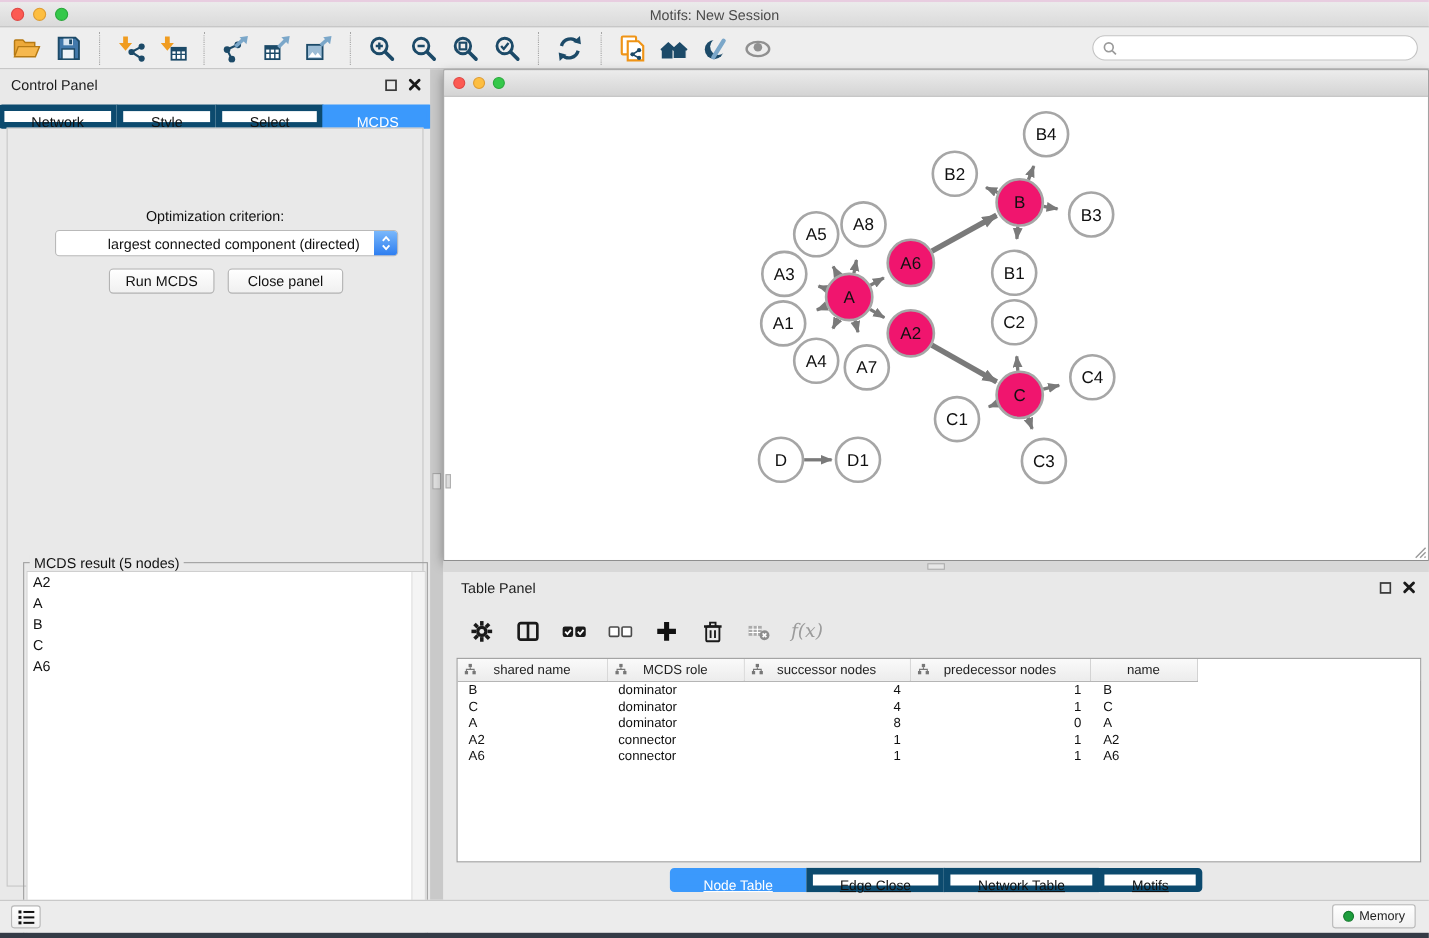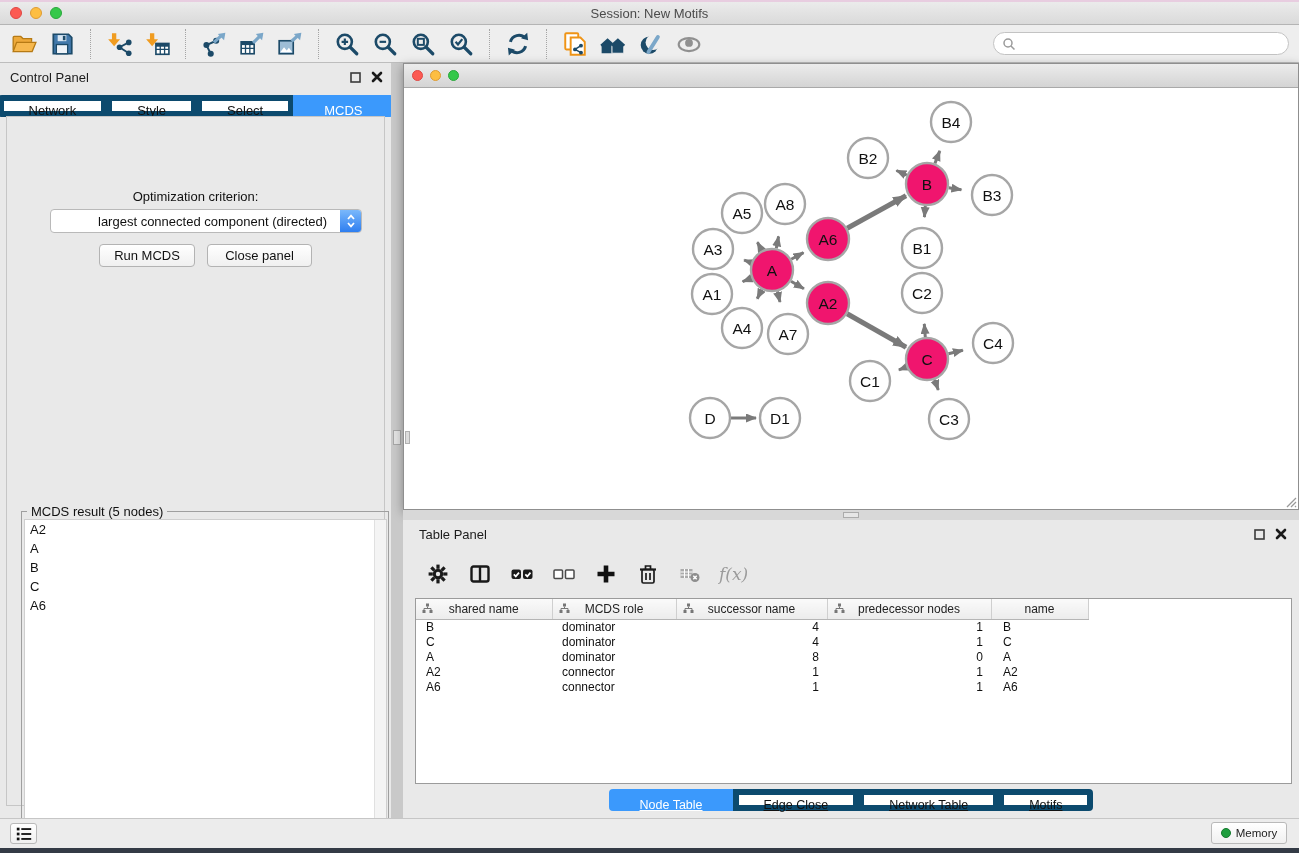--- a/index.html
+++ b/index.html
@@ -116,21 +116,21 @@
 
 <div class="app">
   <div class="top-strip"></div>
 
   <div class="titlebar">
     <div class="lights">
       <span class="light red"></span>
       <span class="light yellow"></span>
       <span class="light green"></span>
     </div>
-    <span class="wtitle">Session: New Motifs</span>
+    <span class="wtitle">Motifs: New Session</span>
   </div>
 
   <div class="toolbar">
     <div class="tgroup">
       <span class="tbtn">
           <svg viewBox="0 0 24 24">
         <path d="M2 18V6c0-.6.4-1 1-1h6l2 2h8v3" fill="#eda93a" stroke="#b67a14" stroke-width="1.2"></path>
         <path d="M2 19l3.2-8.5H23L19.5 19z" fill="#f6b84e" stroke="#b67a14" stroke-width="1.2"></path>
           </svg>
         </span>
@@ -530,21 +530,21 @@
                     </g>
                     <path d="M5.5 3.5v2M2 7V5.5h7V7" stroke="#777" fill="none"></path>
                   </svg></span><span>MCDS role</span></th>
               <th><span class="hico"><svg width="11" height="11" viewBox="0 0 11 11">
                     <g fill="#777">
                       <rect x="4" y="0.5" width="3" height="3"></rect>
                       <rect x="0.5" y="7" width="3" height="3"></rect>
                       <rect x="7.5" y="7" width="3" height="3"></rect>
                     </g>
                     <path d="M5.5 3.5v2M2 7V5.5h7V7" stroke="#777" fill="none"></path>
-                  </svg></span><span>successor name</span></th>
+                  </svg></span><span>successor nodes</span></th>
               <th><span class="hico"><svg width="11" height="11" viewBox="0 0 11 11">
                     <g fill="#777">
                       <rect x="4" y="0.5" width="3" height="3"></rect>
                       <rect x="0.5" y="7" width="3" height="3"></rect>
                       <rect x="7.5" y="7" width="3" height="3"></rect>
                     </g>
                     <path d="M5.5 3.5v2M2 7V5.5h7V7" stroke="#777" fill="none"></path>
                   </svg></span><span>predecessor nodes</span></th>
               <th><span>name</span></th>
               <th class="filler"></th>

